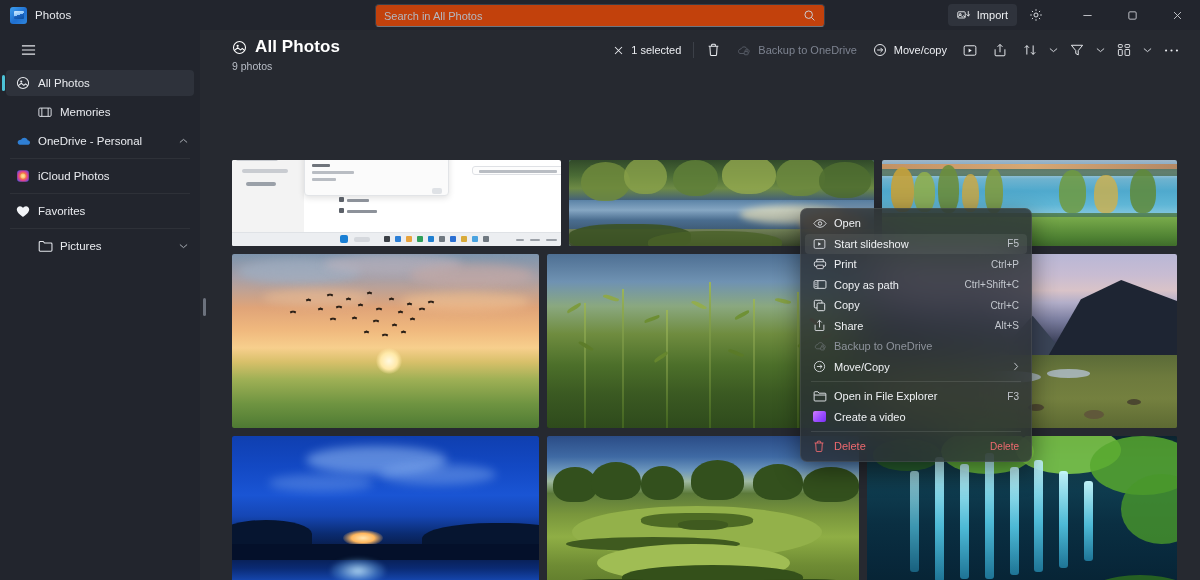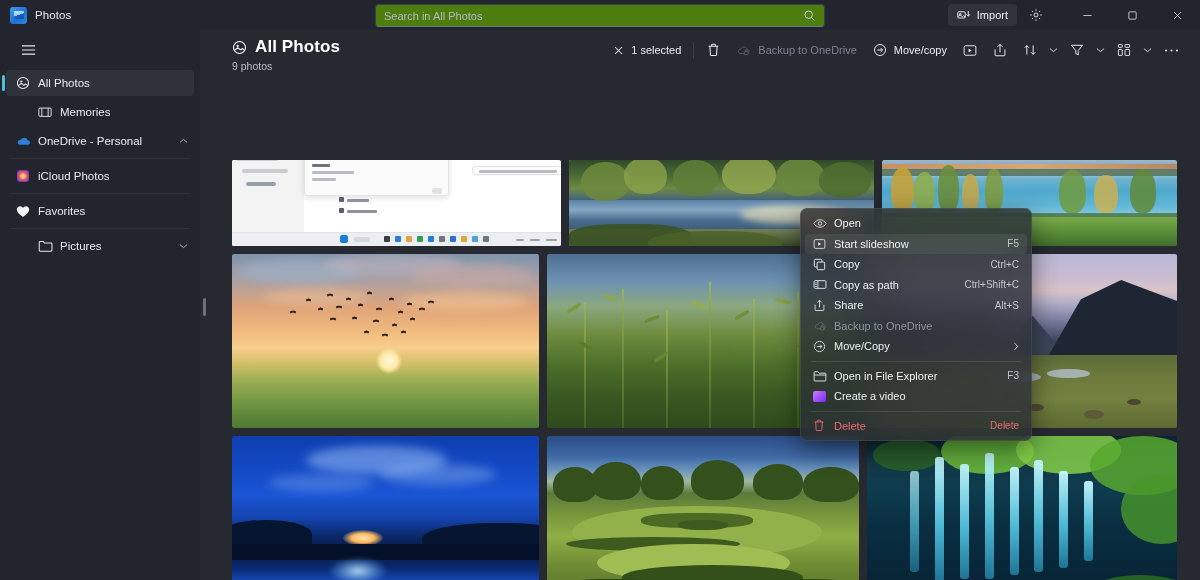--- a/index.html
+++ b/index.html
@@ -26,21 +26,21 @@
   .app-logo:after{
     content:""; position:absolute; left:3.5px; top:4.5px; width:10px; height:8px;
     background:linear-gradient(160deg,#cfe9ff 0%,#8fc8fb 48%,#1b63c0 49%,#0d4f9e 100%);
     border-radius:1px;
   }
   .app-title{ font-size:11.5px; color:#e8eaee; letter-spacing:.1px; }
 
   .search-wrap{ position:absolute; left:375px; top:4px; width:450px; height:23px; }
   .search-box{
     width:100%;height:100%;
-    background:#4d7c0f; border:1px solid #3a3f49; border-bottom:1px solid #6f757f;
+    background:#c2410c; border:1px solid #3a3f49; border-bottom:1px solid #6f757f;
     border-radius:4px; display:flex; align-items:center; padding:0 8px;
   }
   .search-input{
     flex:1; background:transparent; border:none; outline:none;
     font-family:"Liberation Sans", sans-serif; font-size:11px; color:#cdd1d8;
   }
   .search-input::placeholder{ color:#b4b9c2; }
   .ico{ display:inline-flex; align-items:center; justify-content:center; }
   .ico svg{ display:block; }
 
@@ -735,46 +735,57 @@
         <span class="cm-ic">
           <svg width="13" height="12" viewBox="0 0 16 14" fill="none" stroke="#e6e9ee" stroke-width="1.05">
             <rect x="1.4" y="1.6" width="13.2" height="10.8" rx="1.6"></rect>
             <path d="M6.4 4.8 L10 7 L6.4 9.2 z" fill="#e6e9ee" stroke="none"></path>
           </svg>
         </span>
         <span class="cm-lbl">Start slideshow</span>
         <span class="cm-acc">F5</span>
       </div>
 
-
       <div class="cm-item">
         <span class="cm-ic">
-          <svg width="13" height="13" viewBox="0 0 14 14" fill="none" stroke="#e6e9ee" stroke-width="1.05">
-            <rect x="4.4" y="4.4" width="8.2" height="8.2" rx="1.3"></rect>
-            <path d="M9.6 4.4V2.6a1.2 1.2 0 0 0-1.2-1.2H2.6a1.2 1.2 0 0 0-1.2 1.2v5.8a1.2 1.2 0 0 0 1.2 1.2h1.8"></path>
-          </svg>
-        </span>
-        <span class="cm-lbl">Copy</span>
-        <span class="cm-acc">Ctrl+C</span>
+          <svg width="14" height="12" viewBox="0 0 16 14" fill="none" stroke="#e6e9ee" stroke-width="1.05">
+            <path d="M4.2 4.4V1.6h7.6v2.8"></path>
+            <rect x="1.4" y="4.4" width="13.2" height="5.4" rx="1.6"></rect>
+            <rect x="4.2" y="8.4" width="7.6" height="4" rx=".8" fill="#2b2e36"></rect>
+          </svg>
+        </span>
+        <span class="cm-lbl">Print</span>
+        <span class="cm-acc">Ctrl+P</span>
       </div>
 
       <div class="cm-item">
         <span class="cm-ic">
           <svg width="14" height="11" viewBox="0 0 16 12" fill="none" stroke="#e6e9ee" stroke-width="1.05">
             <rect x="1.2" y="1.6" width="13.6" height="8.8" rx="1.3"></rect>
             <path d="M5.6 1.6v8.8"></path>
               <path d="M2.6 4.2h1.6M2.6 6.2h1.6M2.6 8.2h1.6"></path>
           </svg>
         </span>
         <span class="cm-lbl">Copy as path</span>
         <span class="cm-acc">Ctrl+Shift+C</span>
       </div>
 
       <div class="cm-item">
         <span class="cm-ic">
+          <svg width="13" height="13" viewBox="0 0 14 14" fill="none" stroke="#e6e9ee" stroke-width="1.05">
+            <rect x="4.4" y="4.4" width="8.2" height="8.2" rx="1.3"></rect>
+            <path d="M9.6 4.4V2.6a1.2 1.2 0 0 0-1.2-1.2H2.6a1.2 1.2 0 0 0-1.2 1.2v5.8a1.2 1.2 0 0 0 1.2 1.2h1.8"></path>
+          </svg>
+        </span>
+        <span class="cm-lbl">Copy</span>
+        <span class="cm-acc">Ctrl+C</span>
+      </div>
+
+      <div class="cm-item">
+        <span class="cm-ic">
           <svg width="13" height="13" viewBox="0 0 16 16" fill="none" stroke="#e6e9ee" stroke-width="1.05">
             <path d="M2.6 7v6.2a1 1 0 0 0 1 1h8.8a1 1 0 0 0 1-1V7"></path>
             <path d="M8 10.4V1.8M5.3 4.3 8 1.6l2.7 2.7"></path>
           </svg>
         </span>
         <span class="cm-lbl">Share</span>
         <span class="cm-acc">Alt+S</span>
       </div>
 
       <div class="cm-item disabled">

